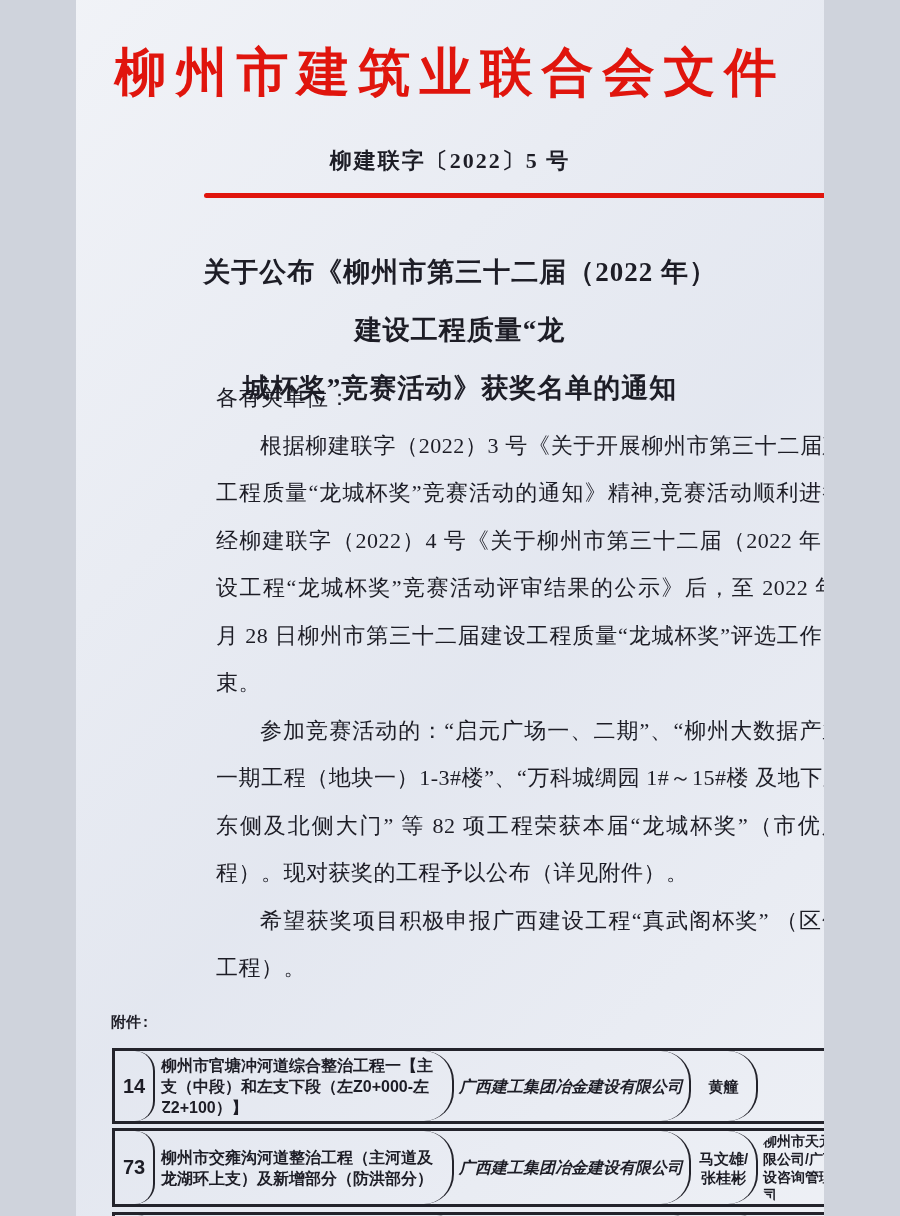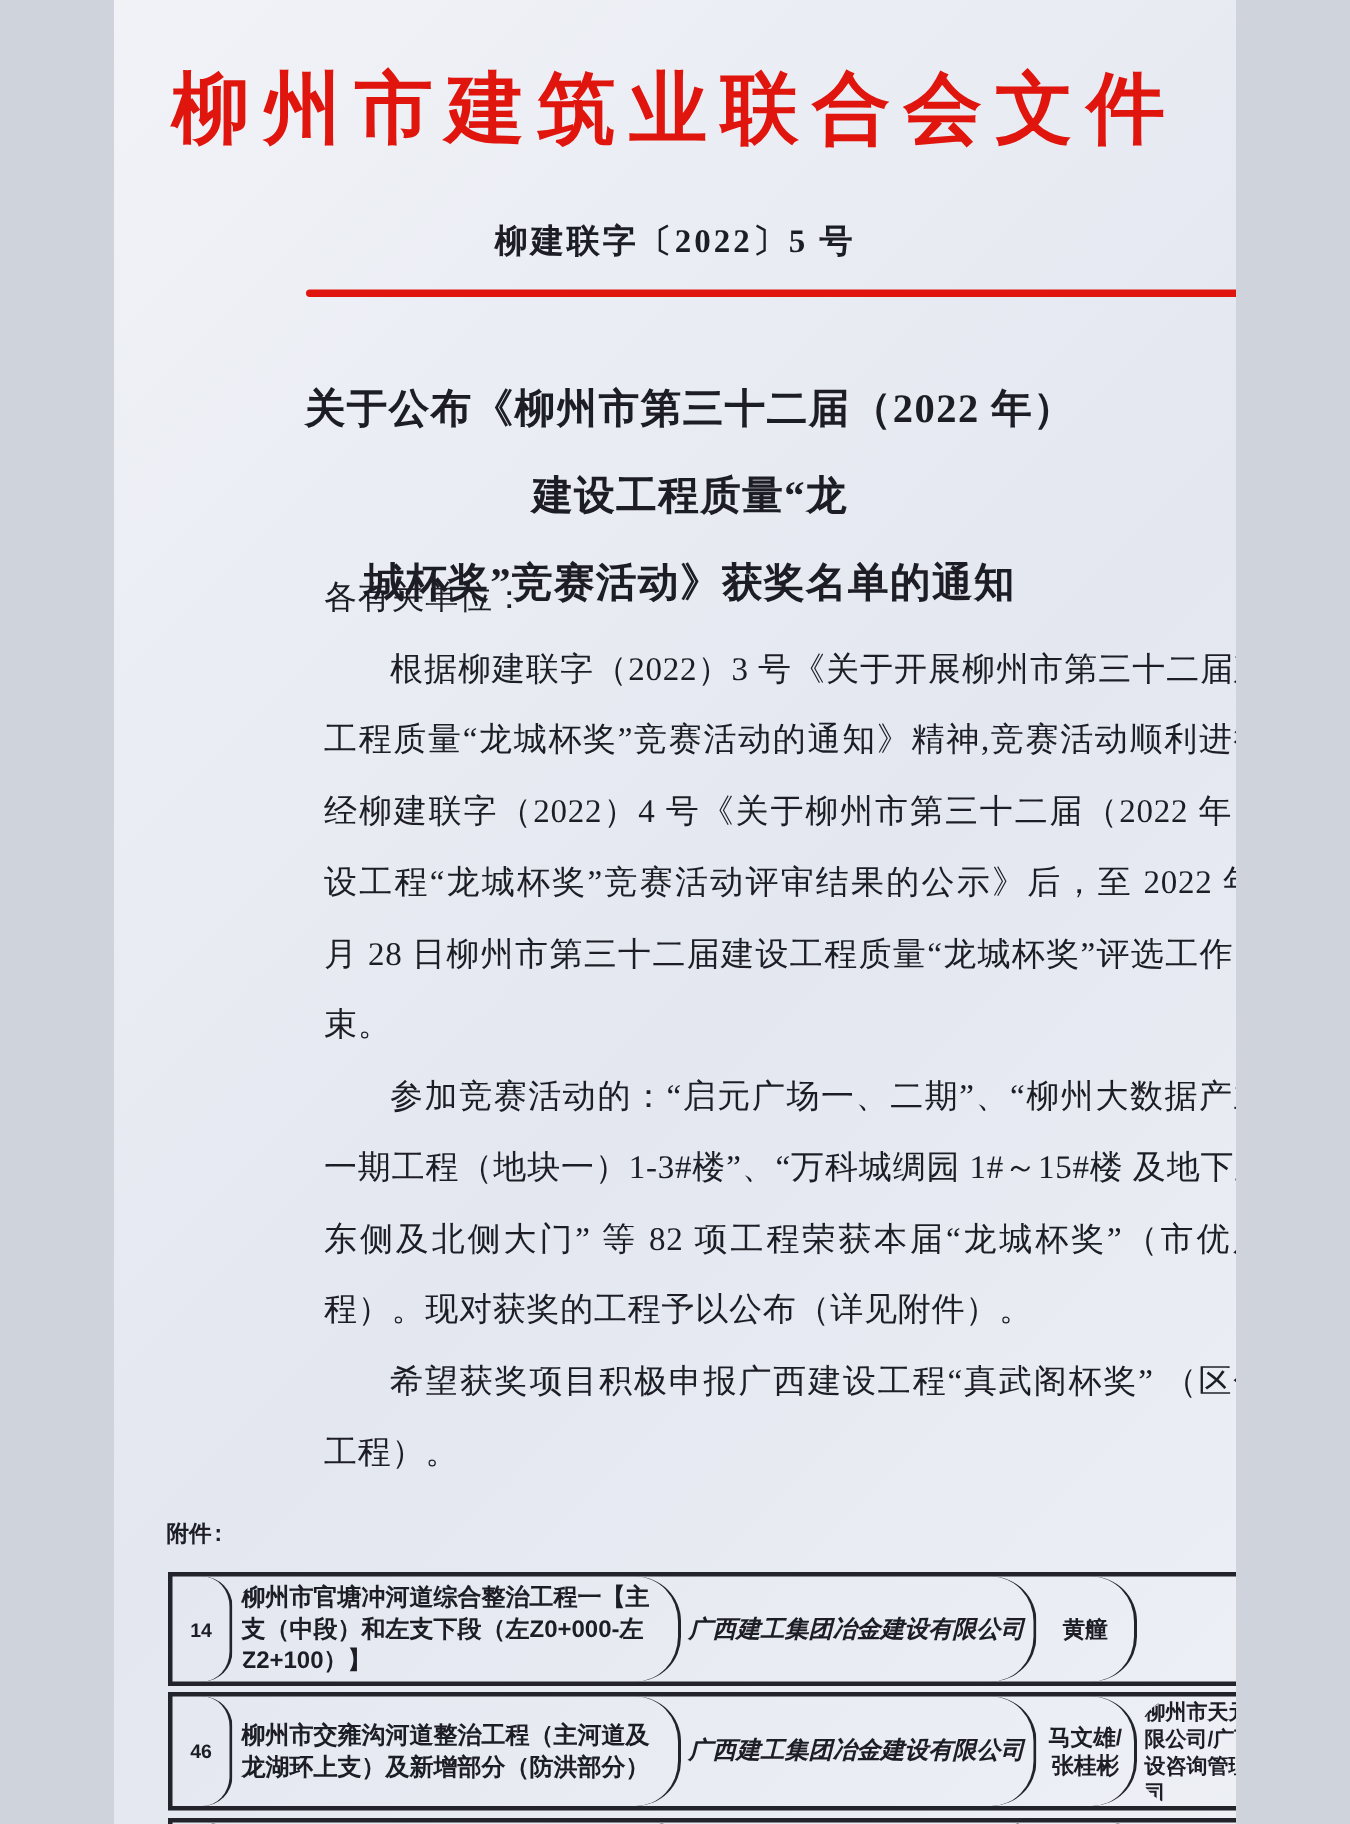--- a/index.html
+++ b/index.html
@@ -78,21 +78,21 @@
   .award-row .cell{
     border-right:2px solid #23232b;
     display:flex;align-items:center;
     font-weight:bold;
     font-size:15px;line-height:19px;
     padding:2px 4px;
     overflow:hidden;
     border-radius:30px;
   }
   .award-row .cell:last-child{border-right:none;}
-  .award-row .c-no{justify-content:center;font-size:13px;}
+  .award-row .c-no{justify-content:center;font-size:20px;}
   .award-row .c-project{font-size:16px;line-height:21px;padding:2px 6px;text-align:left;}
   .award-row .c-builder{font-size:16px;padding:2px 5px;font-style:italic;}
   .award-row .c-manager{justify-content:center;text-align:center;}
   .award-row .c-supervisor{font-size:14px;line-height:18px;padding:2px 5px;}
   .award-row .c-rep{font-size:14px;line-height:18px;justify-content:center;text-align:center;padding:14px 2px;}
   #row-1{top:1048px;height:76px;}
   #row-2{top:1128px;height:79px;}
   #row-3{top:1212px;height:40px;}
 </style>
 </head>
@@ -123,21 +123,21 @@
   <div class="award-row" id="row-1">
     <div class="cell c-no">14</div>
     <div class="cell c-project">柳州市官塘冲河道综合整治工程一【主支（中段）和左支下段（左Z0+000-左Z2+100）】</div>
     <div class="cell c-builder">广西建工集团冶金建设有限公司</div>
     <div class="cell c-manager">黄艟</div>
     <div class="cell c-supervisor"></div>
     <div class="cell c-rep"></div>
   </div>
 
   <div class="award-row" id="row-2">
-    <div class="cell c-no">46</div>
+    <div class="cell c-no">73</div>
     <div class="cell c-project">柳州市交雍沟河道整治工程（主河道及龙湖环上支）及新增部分（防洪部分）</div>
     <div class="cell c-builder">广西建工集团冶金建设有限公司</div>
     <div class="cell c-manager">马文雄/张桂彬</div>
     <div class="cell c-supervisor">柳州市天元工程监理有限公司/广西广厦工程建设咨询管理集团有限公司</div>
     <div class="cell c-rep">曾令杰/奚晓强</div>
   </div>
 
   <div class="award-row" id="row-3">
     <div class="cell c-no"></div>
     <div class="cell c-project"></div>

